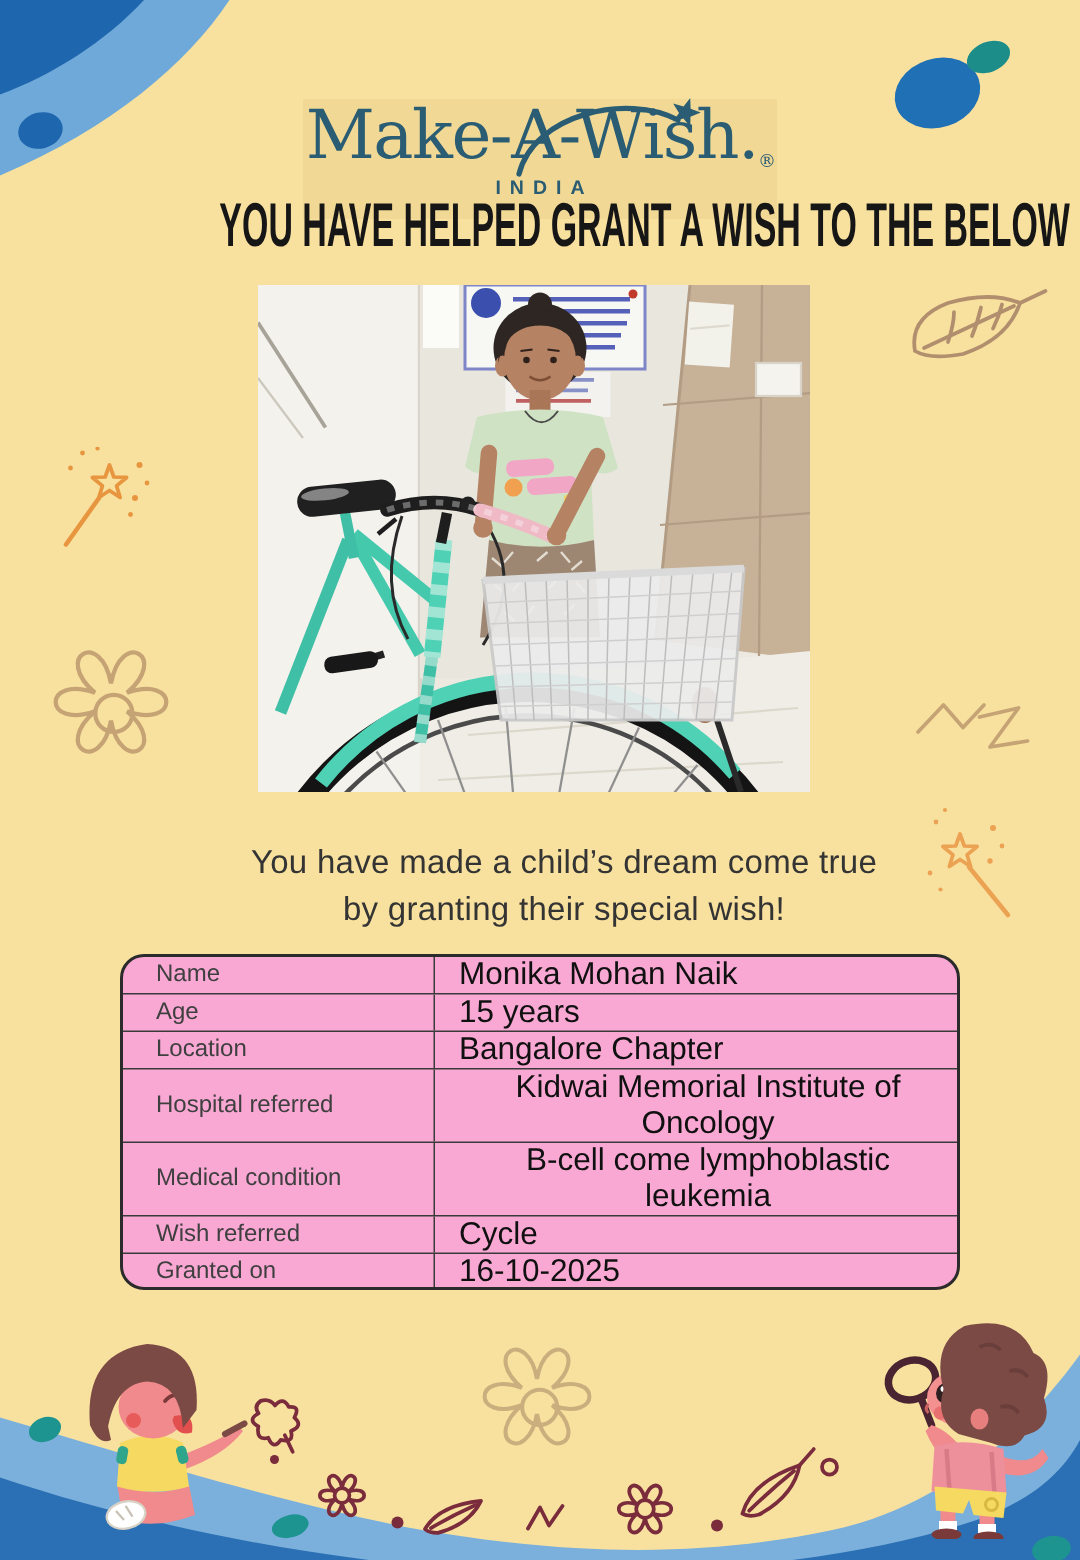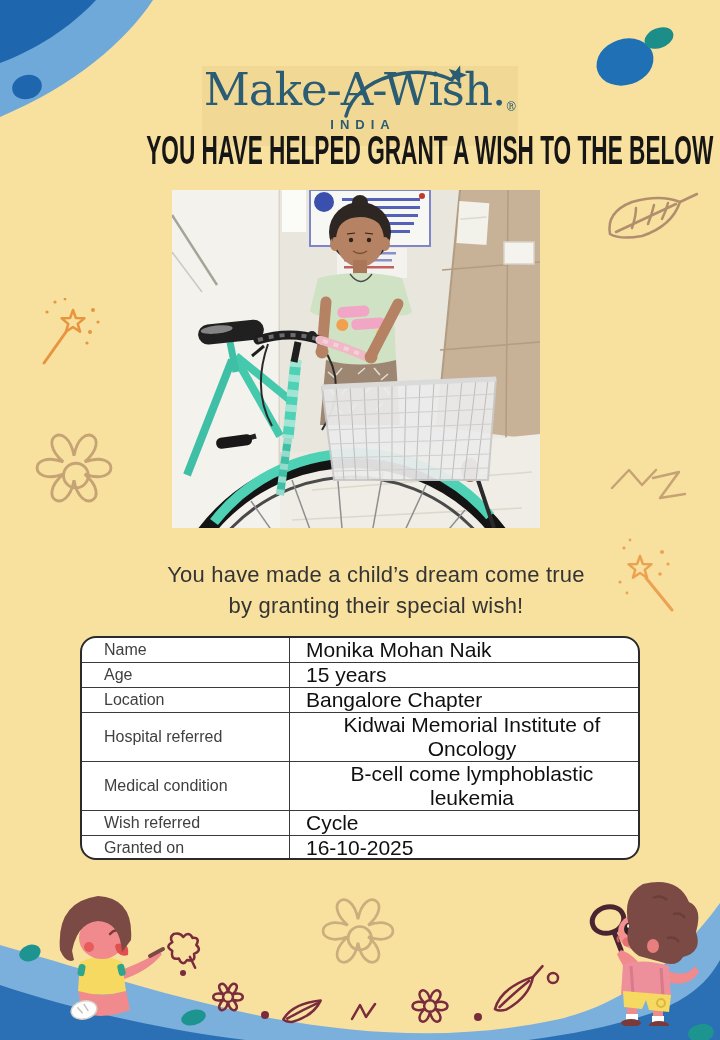--- a/index.html
+++ b/index.html
@@ -17,21 +17,21 @@
   .country{position:relative;font-size:13px;font-weight:bold;letter-spacing:6px;color:#2A5C74;margin-top:1px;padding-left:6px;}
   .swoosh{position:absolute;left:0;top:-10px;width:720px;height:90px;pointer-events:none;}
   
   .headline{position:absolute;top:133px;left:0;width:720px;text-align:center;}
   .headline span{display:inline-block;white-space:nowrap;font-weight:700;font-size:31px;color:#161616;transform:scale(0.73,1.33);}
   
   .photo{position:absolute;left:172px;top:190px;width:368px;height:338px;}
   
   .message{position:absolute;top:559px;left:16px;width:720px;text-align:center;font-size:22px;line-height:31px;color:#343434;letter-spacing:0.2px;}
   
-  .dtable{position:absolute;left:80px;top:636px;width:560px;height:224px;background:#ffffff;
+  .dtable{position:absolute;left:80px;top:636px;width:560px;height:224px;background:#f9a8d4;
     border:2.5px solid #2b2b2b;border-radius:16px;overflow:hidden;display:flex;flex-direction:column;box-sizing:border-box;}
   .trow{flex:1;display:flex;border-top:1.6px solid #3a3a3a;}
   .trow:first-child{border-top:none;}
   .tlabel{width:208px;border-right:1.6px solid #3a3a3a;display:flex;align-items:center;padding-left:22px;font-size:16px;color:#3f3f3f;box-sizing:border-box;}
   .tvalue{flex:1;display:flex;align-items:center;padding-left:16px;font-size:21px;color:#101010;text-align:center;}
   svg{display:block;}
 </style>
 </head>
 <body>
 

